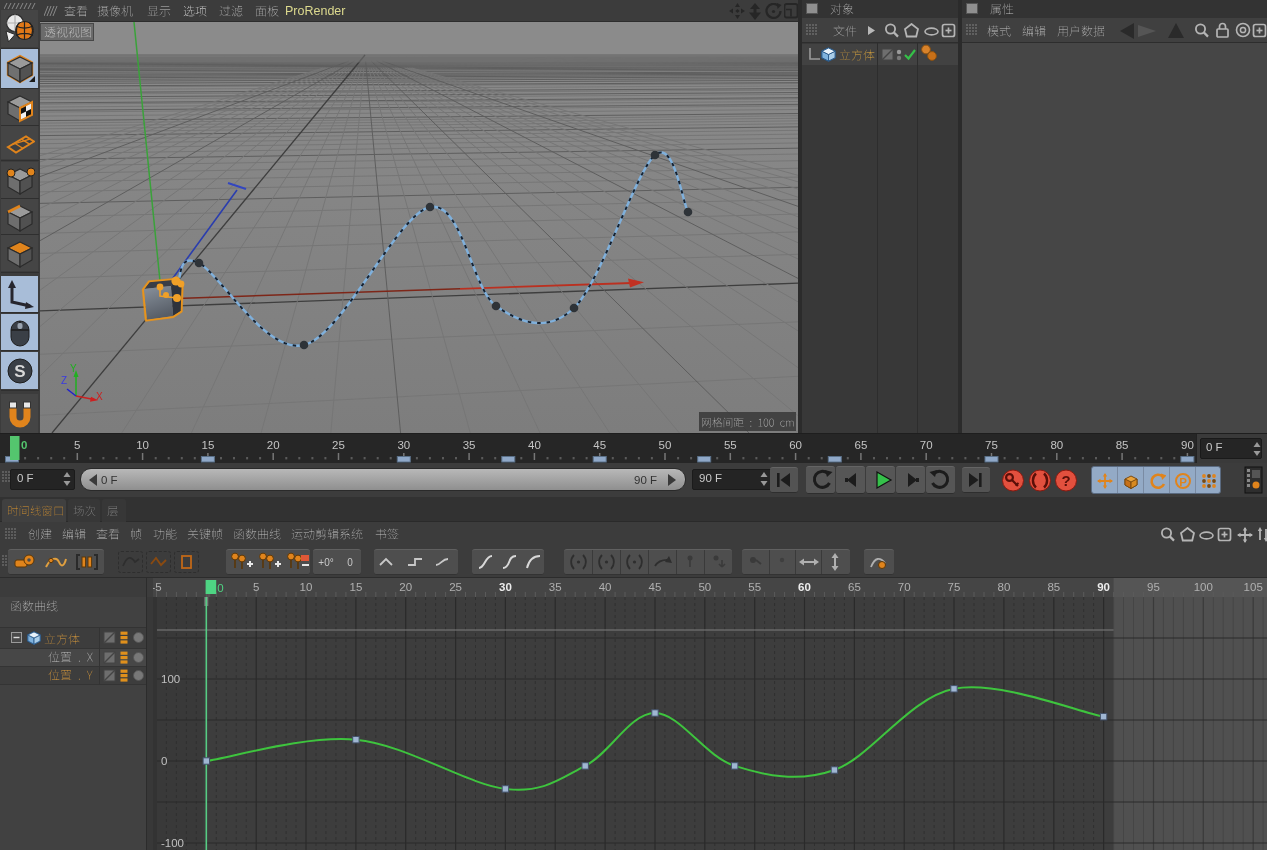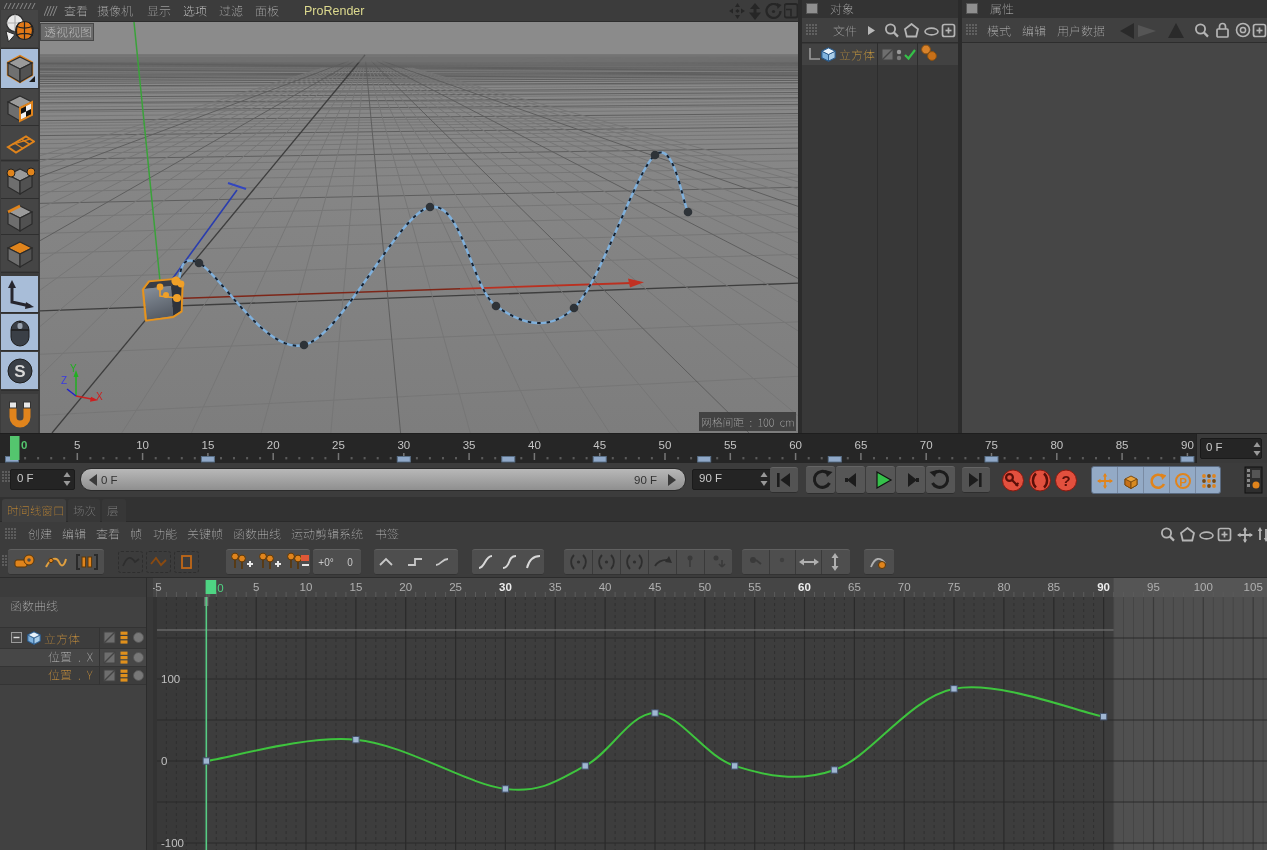--- a/index.html
+++ b/index.html
@@ -288,21 +288,21 @@
       <use href="#g9762" x="0"></use>
       <use href="#g677f" x="1000"></use>
     </g>
   </svg>
 <svg class="ab" style="left:183.0px;top:5.4px" width="32" height="18">
     <g fill="#ffffff" transform="translate(0,10.56) scale(0.01200,-0.01200)">
       <use href="#g9009" x="0"></use>
       <use href="#g9879" x="1000"></use>
     </g>
   </svg>
-<div class="tx" style="left:304px;top:4px;font-size:12.5px;color:#dcd98e">ProRender</div>
+<div class="tx" style="left:285px;top:4px;font-size:12.5px;color:#dcd98e">ProRender</div>
 <svg class="ab" style="left:729px;top:3px" width="17" height="17">
     <polygon points="8.5,0 11,4 6,4" fill="#262626"></polygon>
     <polygon points="8.5,16 11,12 6,12" fill="#262626"></polygon>
     <polygon points="0,8 4,5.5 4,10.5" fill="#262626"></polygon>
     <polygon points="16,8 12,5.5 12,10.5" fill="#262626"></polygon>
     <rect x="7" y="6.5" width="3" height="3" fill="#262626" transform="rotate(45 8.5 8)"></rect>
   </svg>
 <svg class="ab" style="left:747px;top:3px" width="16" height="17">
     <polygon points="8,0 13,6 3,6" fill="#262626"></polygon>
     <polygon points="8,17 14,9.5 2,9.5" fill="#262626"></polygon>

